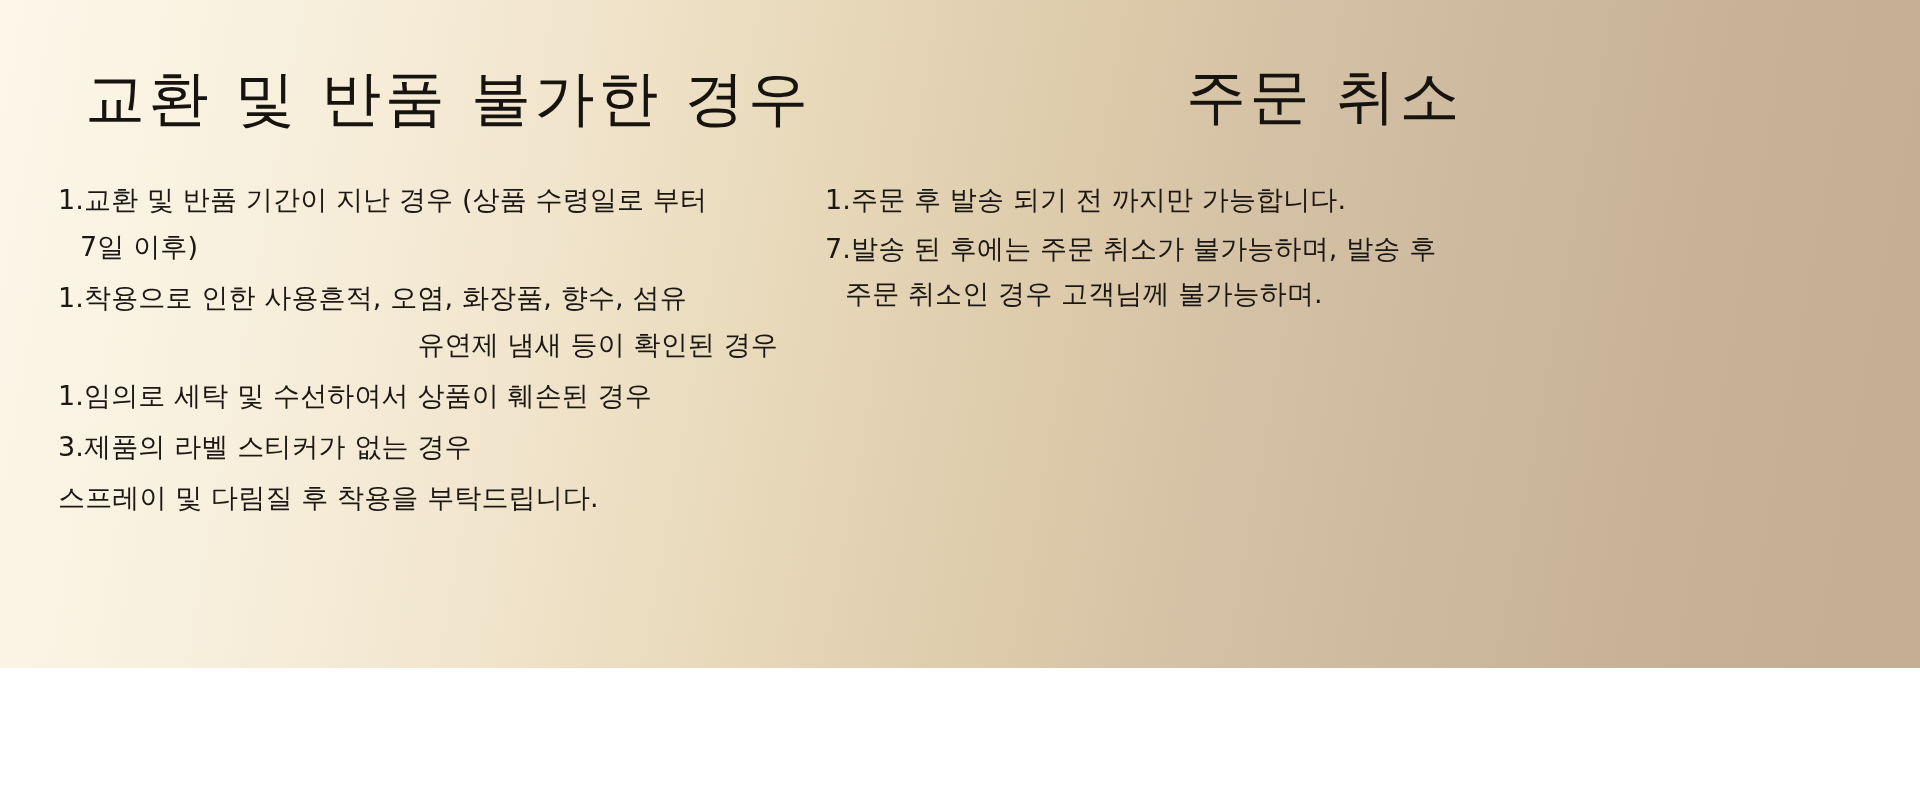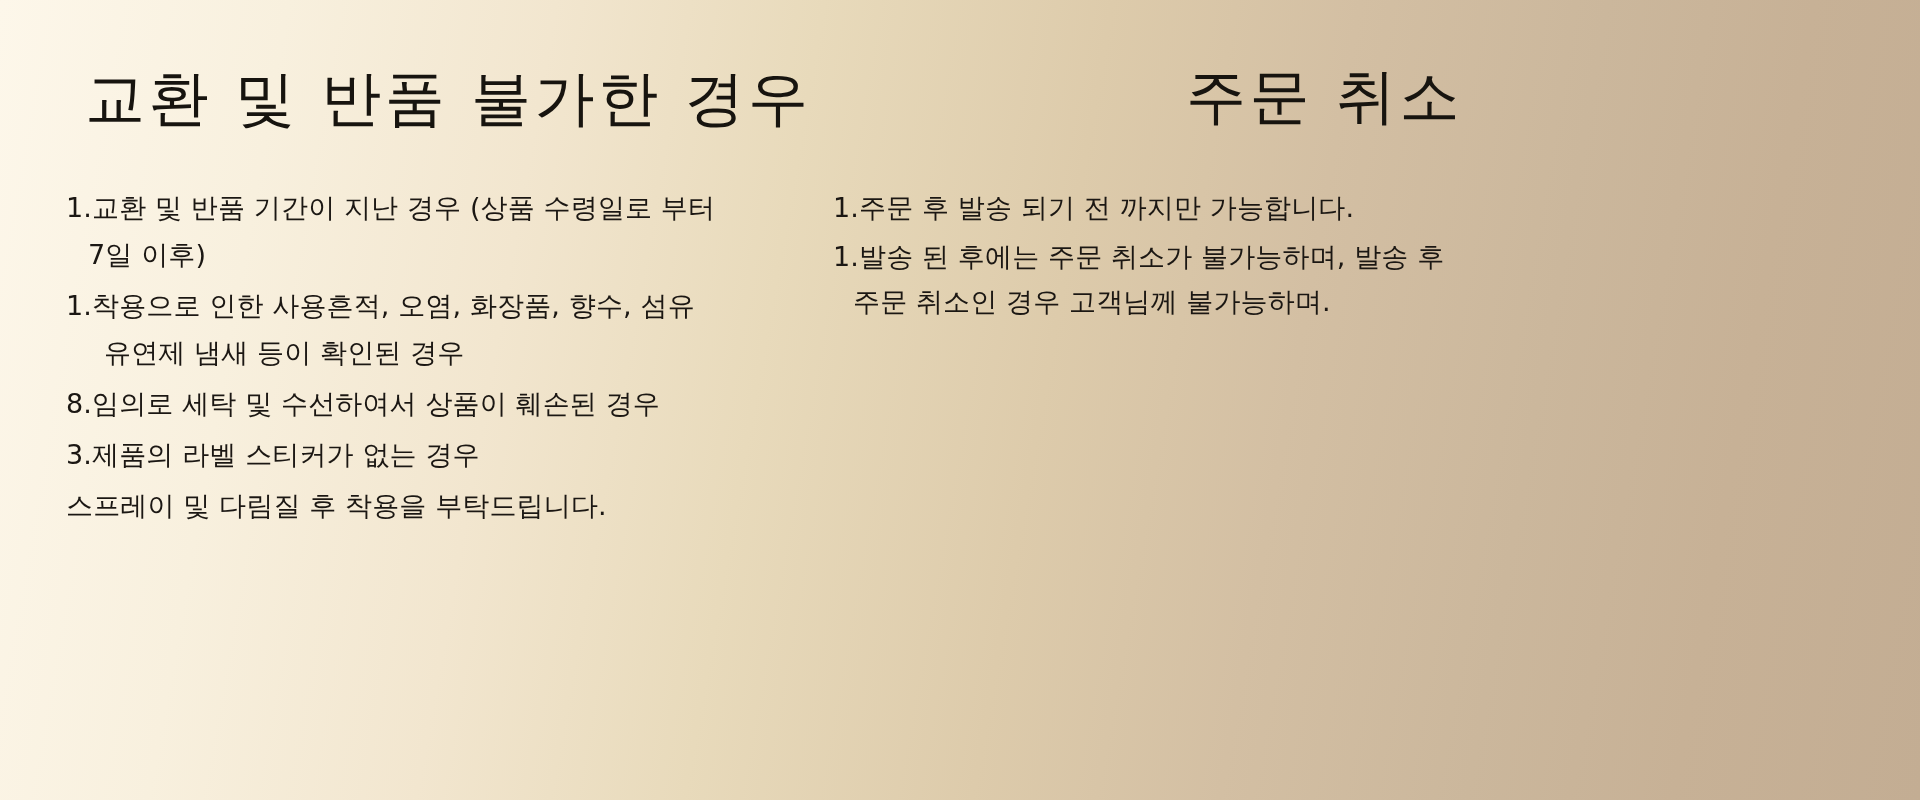--- a/index.html
+++ b/index.html
@@ -9,21 +9,21 @@
   body {
     width: 1920px;
     height: 800px;
     overflow: hidden;
     font-family: "DejaVu Sans", "Liberation Sans", sans-serif;
   }
 
   #policy-canvas {
     position: relative;
     width: 1920px;
-    height: 800px;
+    height: 668px;
     box-sizing: border-box;
     background: linear-gradient(
       100deg,
       #fdf7ea 0%,
       #f8f0de 14%,
       #f2e6cf 27%,
       #e8dabb 40%,
       #ddcbab 54%,
       #d3bfa3 66%,
       #cbb79c 78%,
@@ -63,21 +63,21 @@
     top: 62px;
   }
   #heading-cancel {
     left: 185px;
     top: 60px;
     margin-left: 41px;
   }
 
   .policy-list {
     position: absolute;
-    margin: 8px;
+    margin: 0;
     padding: 0;
     list-style: none;
   }
   #list-exchange {
     left: 58px;
     top: 186px;
     width: 720px;
   }
   #list-cancel {
     left: -135px;
@@ -99,20 +99,21 @@
     display: block;
     white-space: nowrap;
   }
   .policy-item .line.wrapped {
     margin-top: 20px;
     padding-left: 22px;
   }
   .policy-item .line.wrapped-deep {
     margin-top: 20px;
     padding-left: 38px;
+    text-align: right;
   }
   .policy-item .line.flush {
     margin-top: 20px;
     padding-left: 0;
   }
   #list-cancel .policy-item .line.wrapped {
     margin-top: 18px;
     padding-left: 20px;
   }
 </style>
@@ -131,21 +132,21 @@
         <span class="line">1.교환 및 반품 기간이 지난 경우 (상품 수령일로 부터</span>
         <span class="line wrapped">7일 이후)</span>
       </li>
 
       <li class="policy-item">
         <span class="line">1.착용으로 인한 사용흔적, 오염, 화장품, 향수, 섬유</span>
         <span class="line wrapped-deep">유연제 냄새 등이 확인된 경우</span>
       </li>
 
       <li class="policy-item">
-        <span class="line">8.임의로 세탁 및 수선하여서 상품이 훼손된 경우</span>
+        <span class="line">1.임의로 세탁 및 수선하여서 상품이 훼손된 경우</span>
       </li>
 
       <li class="policy-item">
         <span class="line">3.제품의 라벨 스티커가 없는 경우</span>
       </li>
 
       <li class="policy-item">
         <span class="line flush">스프레이 및 다림질 후 착용을 부탁드립니다.</span>
       </li>
 
@@ -156,20 +157,20 @@
 
     <h1 class="section-heading" id="heading-cancel">주문 취소</h1>
 
     <ul class="policy-list" id="list-cancel">
 
       <li class="policy-item">
         <span class="line">1.주문 후 발송 되기 전 까지만 가능합니다.</span>
       </li>
 
       <li class="policy-item">
-        <span class="line">1.발송 된 후에는 주문 취소가 불가능하며, 발송 후</span>
+        <span class="line">7.발송 된 후에는 주문 취소가 불가능하며, 발송 후</span>
         <span class="line wrapped">주문 취소인 경우 고객님께 불가능하며.</span>
       </li>
 
     </ul>
   </div>
 
 </div>
 
 </body></html>

